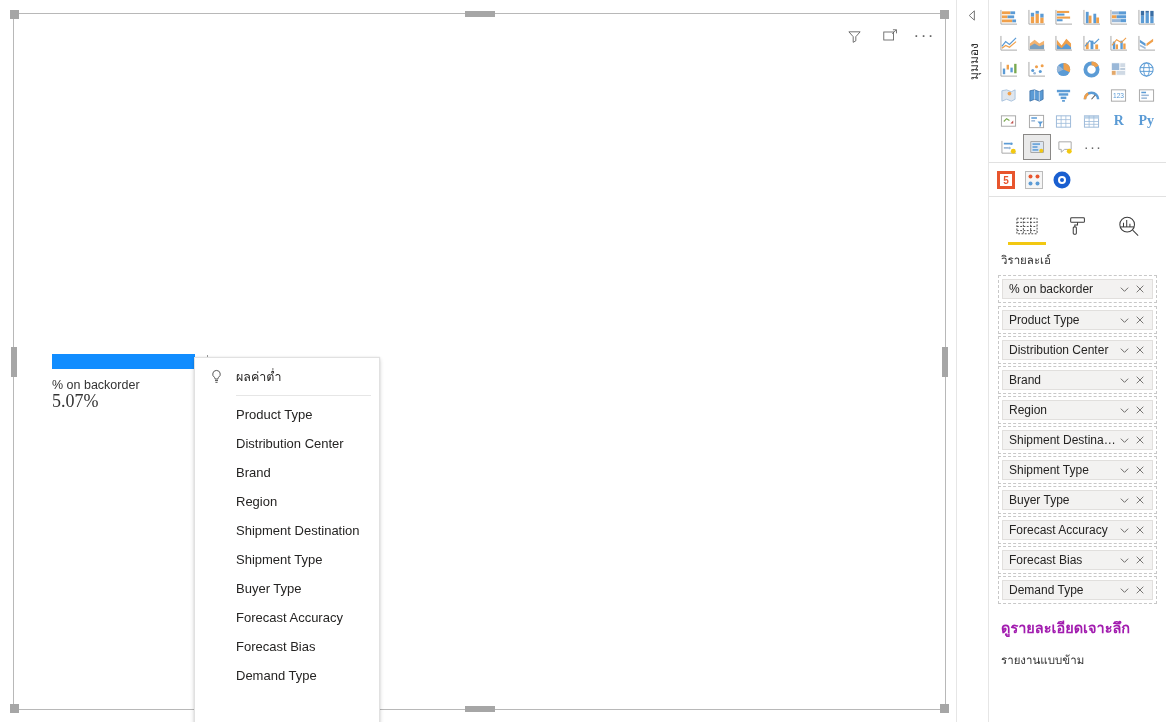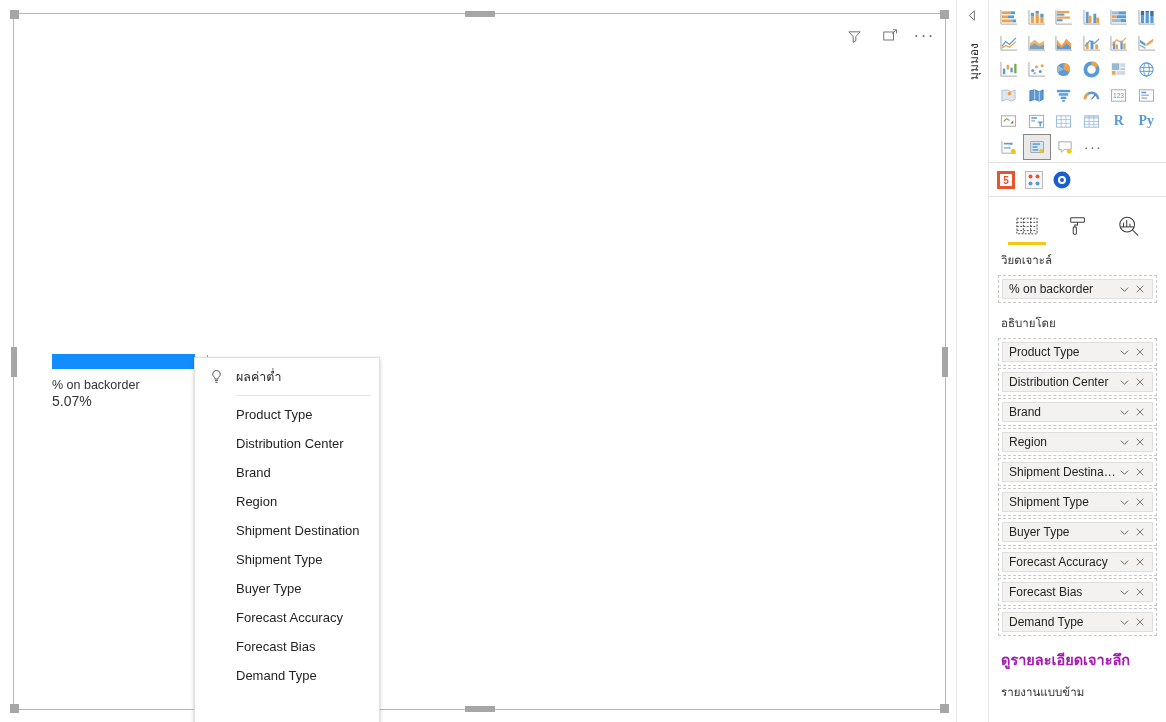--- a/index.html
+++ b/index.html
@@ -63,21 +63,21 @@
   }
   #bar-plus:before {
     content: ""; position: absolute; left: 0; top: 6px;
     width: 13px; height: 1px; background: #9a9a9a;
   }
   #bar-plus:after {
     content: ""; position: absolute; left: 6px; top: 0;
     width: 1px; height: 13px; background: #9a9a9a;
   }
   #bar-label { margin-top: 6px; font-size: 12.5px; color: #333; line-height: 16px; }
-  #bar-value { font-size: 14px; color: #333; line-height: 16px; }
+  #bar-value { font-size: 18px; color: #333; line-height: 16px; font-family: Liberation Serif, serif; }
 
   
   #context-menu {
     position: absolute; left: 194px; top: 357px; width: 186px;
     background: #ffffff; border: 1px solid #e1e1e1;
     box-shadow: 0 1.6px 4px rgba(0,0,0,0.18), 0 0 1px rgba(0,0,0,0.12);
     padding: 4px 0 5px 0; z-index: 30;
   }
   .cm-item {
     display: flex; align-items: center; height: 29px;
@@ -628,40 +628,39 @@
             <circle cx="11" cy="10.5" r="8"></circle>
             <path d="M17 16.5 L23 22.5"></path>
             <path d="M3.5 13 h15"></path>
             <path d="M7 13 V8.5 M10.5 13 V5.5 M14 13 V9.5"></path>
           </svg>
         </span>
         <span class="pt-underline"></span>
       </div>
     </div>
 
-    <div id="pane-tab-caption">วิยดเจาะล์</div>
+    <div id="pane-tab-caption">วิรายละเอ์</div>
 
     <div class="well-section">
       <div class="well-box">
         <div class="field-chip">
           <span class="fc-label">% on backorder</span>
           <span class="fc-caret">
             <svg width="11" height="11" viewBox="0 0 12 12" fill="none" stroke="#605e5c" stroke-width="1">
               <path d="M2 4 L6 8 L10 4"></path>
             </svg>
           </span>
           <span class="fc-close">
             <svg width="10" height="10" viewBox="0 0 12 12" fill="none" stroke="#605e5c" stroke-width="1">
               <path d="M2 2 L10 10 M10 2 L2 10"></path>
             </svg>
           </span>
         </div>
       </div>
 
-      <div class="well-title">อธิบายโดย</div>
 
       <div class="wells-stack">
         <div class="well-box">
           <div class="field-chip">
             <span class="fc-label">Product Type</span>
             <span class="fc-caret">
               <svg width="11" height="11" viewBox="0 0 12 12" fill="none" stroke="#605e5c" stroke-width="1">
                   <path d="M2 4 L6 8 L10 4"></path>
                 </svg>
             </span>

